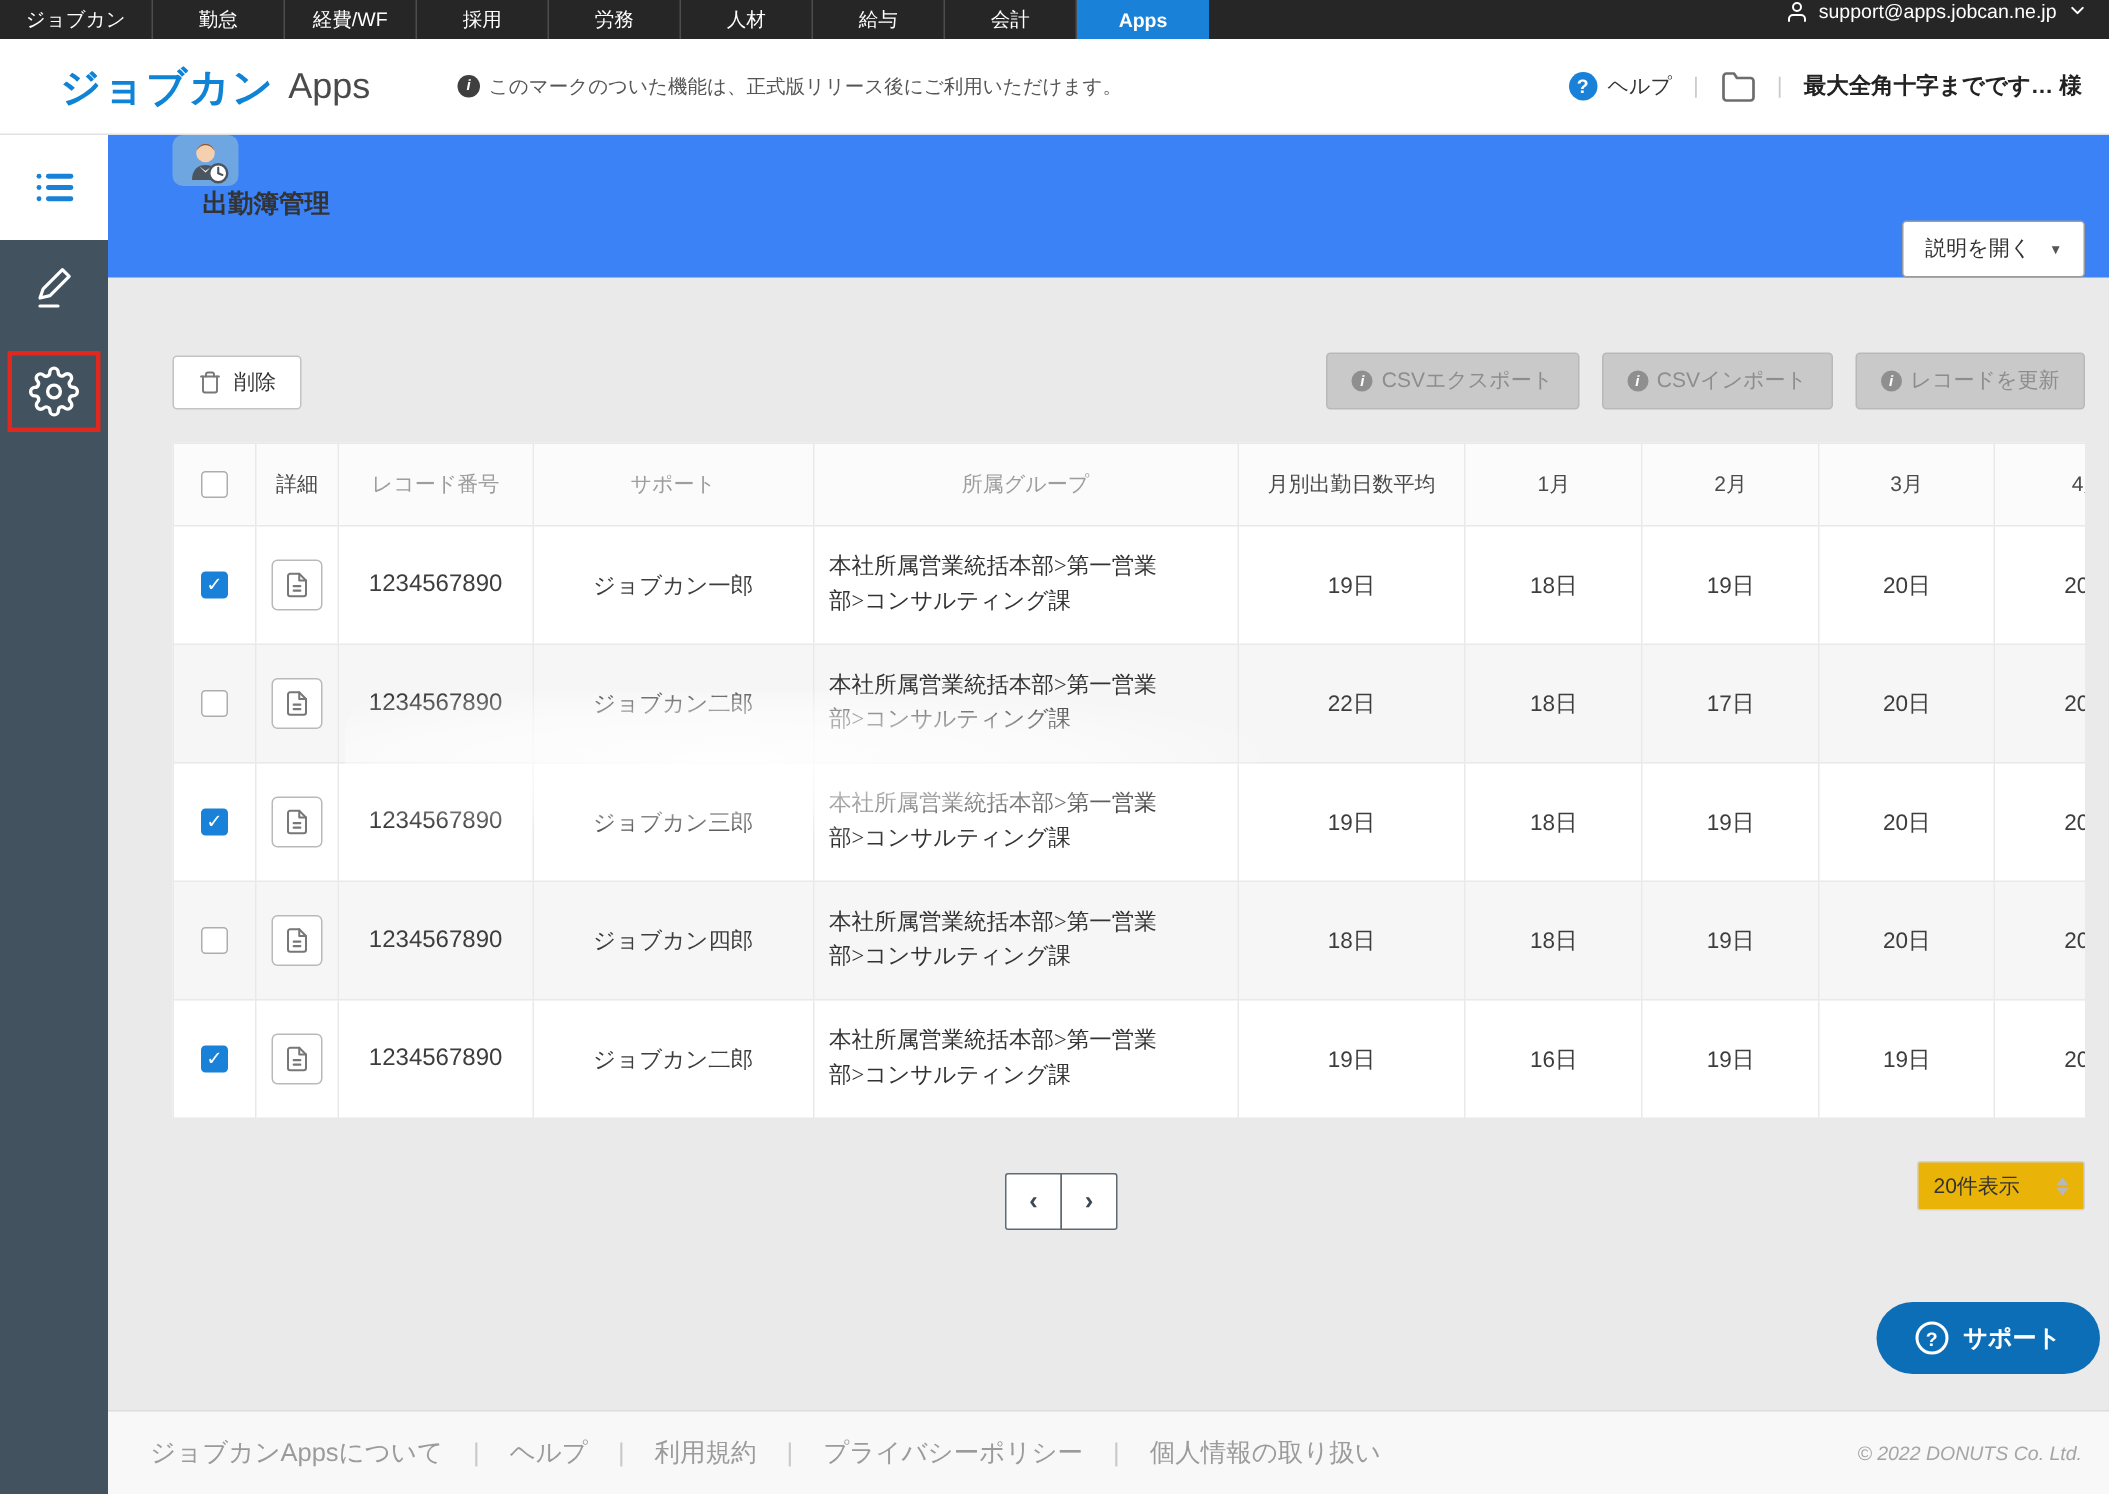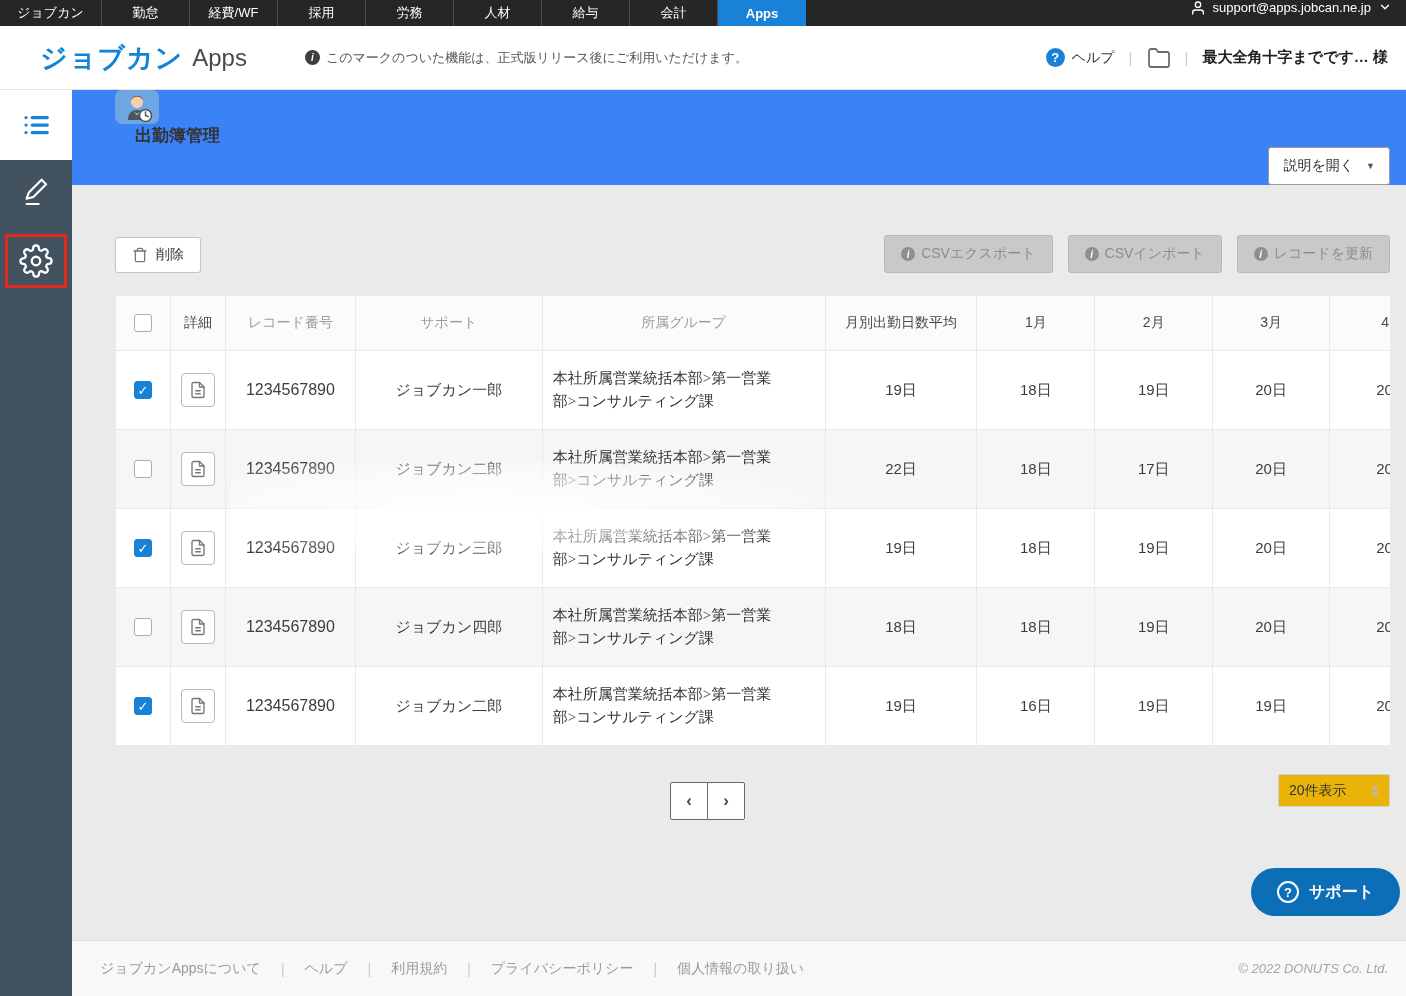--- a/index.html
+++ b/index.html
@@ -90,21 +90,21 @@
   .support-btn { position:absolute; right:6px; top:683px; height:48px; padding:0 26px; border-radius:24px; background:#0d6eb8;
                  color:#fff; font-size:16px; font-weight:bold; display:flex; align-items:center; gap:10px; cursor:pointer; border:none; }
   .support-q { width:22px; height:22px; border-radius:50%; border:2px solid #fff; display:flex; align-items:center; justify-content:center;
                font-size:13px; font-weight:bold; }
 
   .fade-artifact { position:absolute; left:158px; top:276px; width:610px; height:96px; pointer-events:none; border-radius:30px;
                    background:radial-gradient(ellipse at 42% 48%, rgba(255,255,255,0.9) 0%, rgba(255,255,255,0.55) 45%, rgba(255,255,255,0) 75%); }
 
   
   .footer { height:56px; background:#f8f8f8; border-top:1px solid #dcdcdc; display:flex; align-items:center; padding:0 18px 0 28px; }
-  .footer-links { display:flex; align-items:center; gap:20px; font-size:14px; color:#9b9b9b; }
+  .footer-links { display:flex; align-items:center; gap:20px; font-size:17px; color:#9b9b9b; }
   .footer-links .link { cursor:pointer; }
   .footer-sep { color:#c9c9c9; }
   .copyright { margin-left:auto; font-size:13px; color:#a5a5a5;font-style:italic; }
 
   svg { display:block; }
 </style>
 </head>
 <body>
 
 <div class="topnav">

